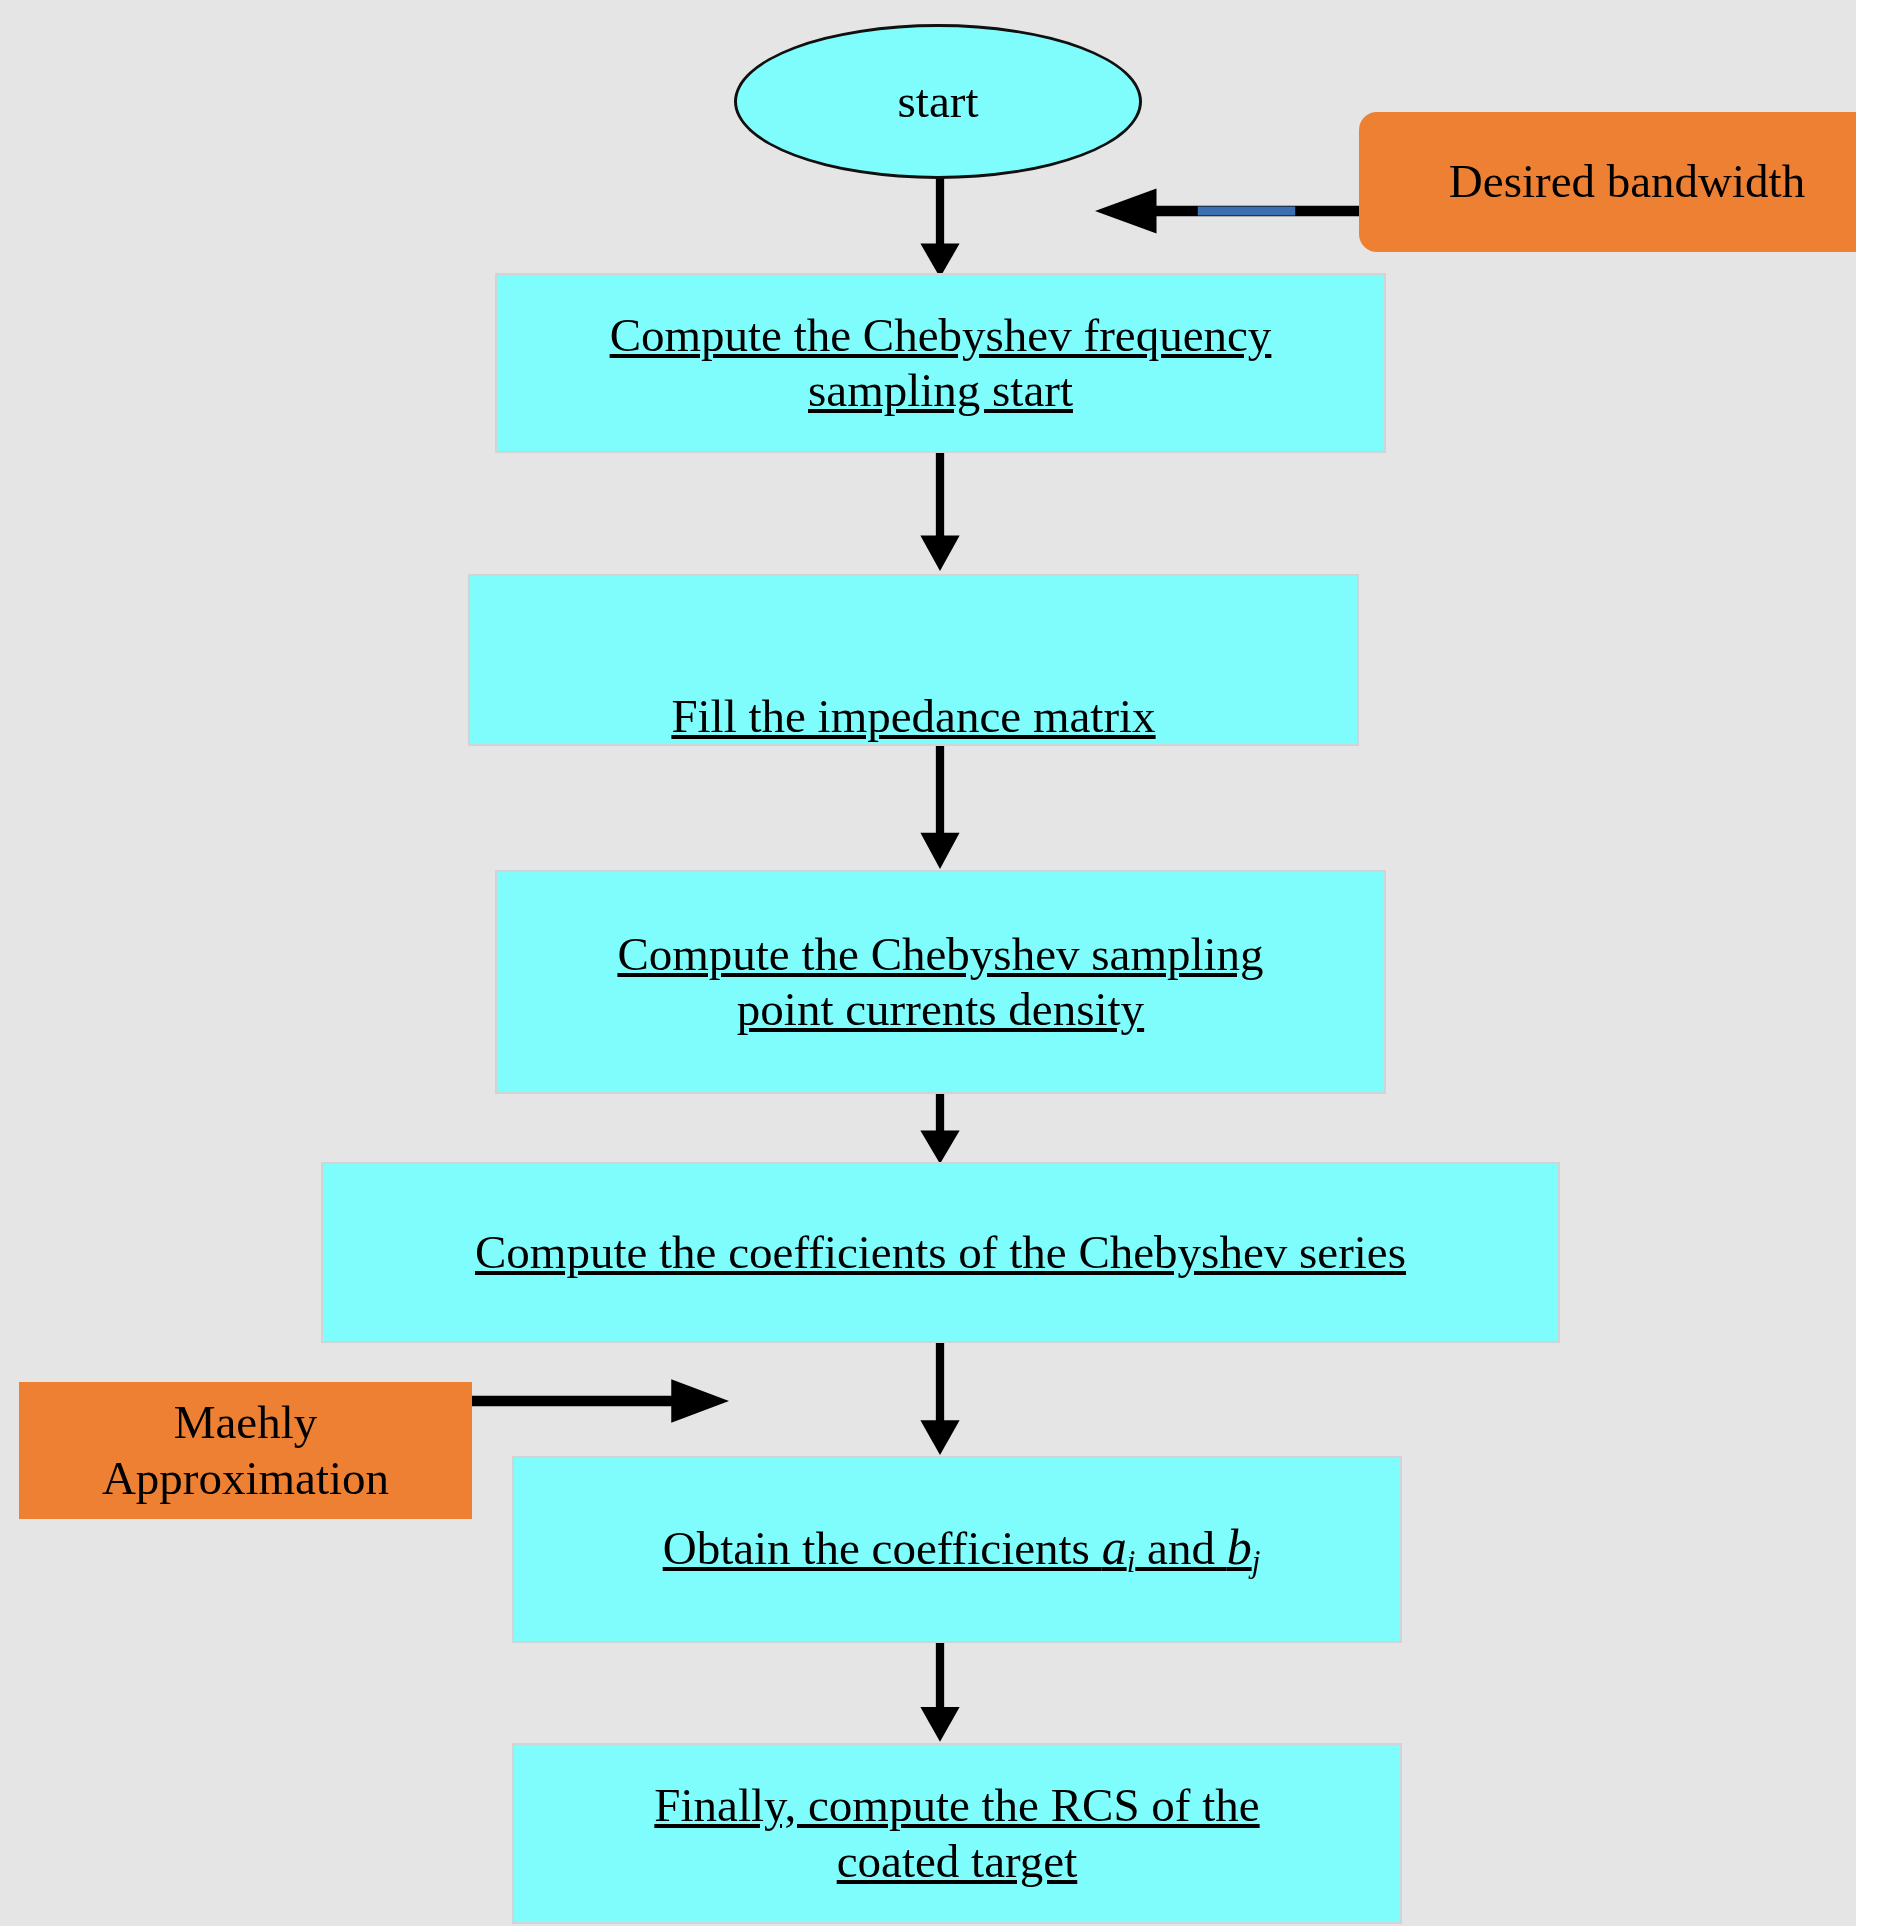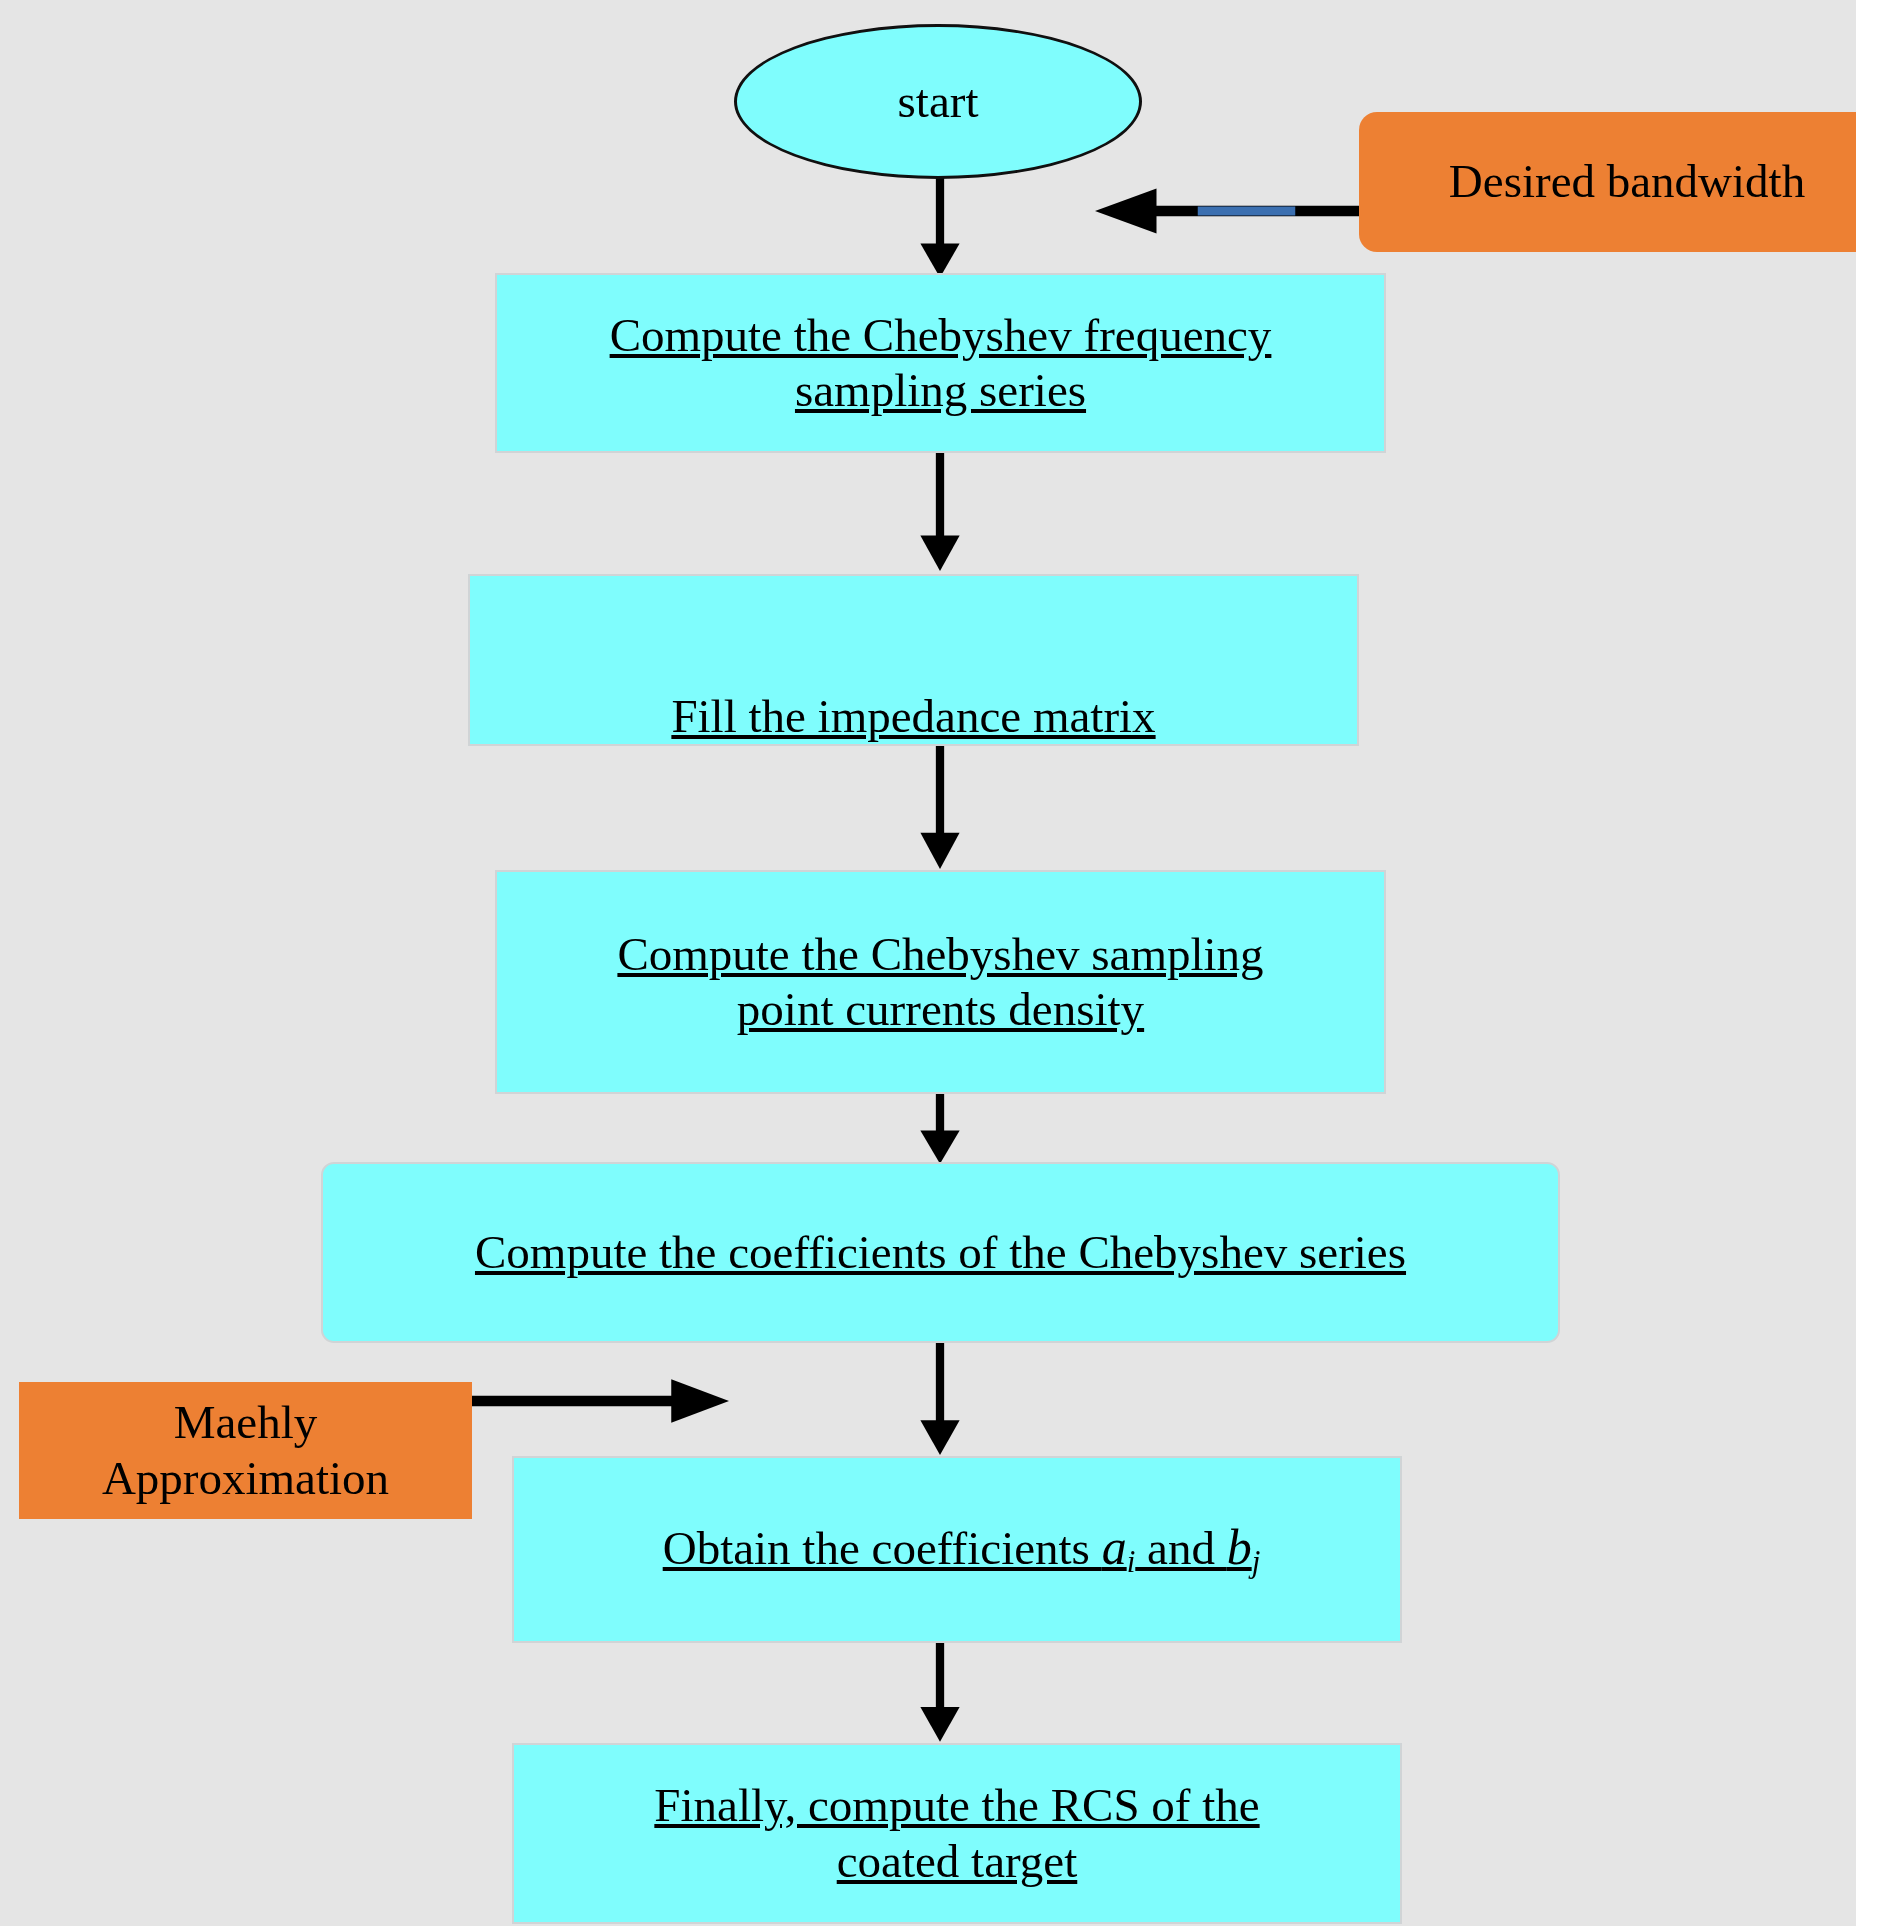--- a/index.html
+++ b/index.html
@@ -136,36 +136,36 @@
     <span class="label">start</span>
   </div>
 
   <div class="node input-note" style="left:1359px; top:112px; width:536px; height:140px;border-radius:18px;">
     <span class="label">Desired bandwidth</span>
   </div>
 
   <div class="node process" style="left:495px; top:273px; width:891px; height:180px;">
     <span class="label">
       <span>Compute the Chebyshev frequency</span><br>
-      <span>sampling series</span>
+      <span>sampling start</span>
     </span>
   </div>
 
   <div class="node process" style="left:468px; top:574px; width:891px; height:172px;align-items:flex-end;">
     <span class="label">Fill  the impedance matrix</span>
   </div>
 
   <div class="node process" style="left:495px; top:870px; width:891px; height:224px;">
     <span class="label">
       <span>Compute the Chebyshev sampling</span><br>
       <span>point currents density</span>
     </span>
   </div>
 
-  <div class="node process" style="left:321px; top:1162px; width:1239px; height:181px;border-radius:13px;">
+  <div class="node process" style="left:321px; top:1162px; width:1239px; height:181px;">
     <span class="label">Compute the coefficients of the Chebyshev series</span>
   </div>
 
   <div class="node input-note" style="left:19px; top:1382px; width:453px; height:137px;">
     <span class="label">
       <span>Maehly</span><br>
       <span>Approximation</span>
     </span>
   </div>
 

